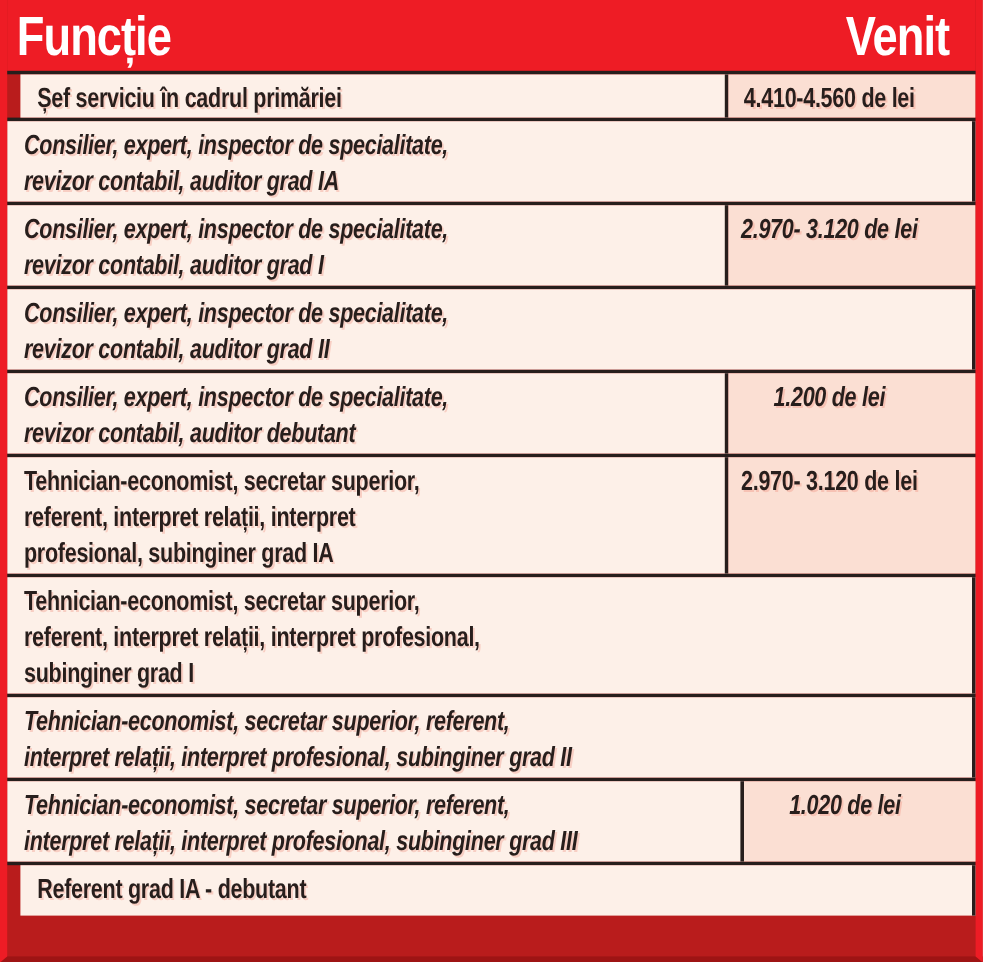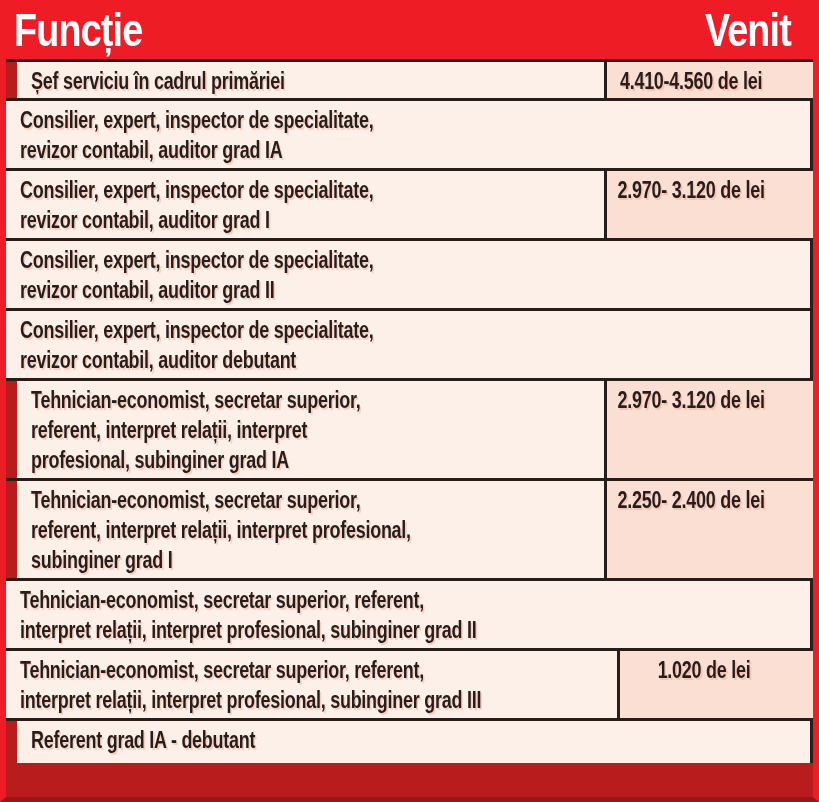--- a/index.html
+++ b/index.html
@@ -27,22 +27,22 @@
     color:#ffffff;font-size:46px;line-height:56px;letter-spacing:-1px;
     white-space:pre;
   }
   .th-fn{transform:scaleX(0.82);transform-origin:0 50%;}
   .th-venit{transform:scaleX(0.82);transform-origin:100% 50%;}
   .row{
     display:flex;box-sizing:border-box;
     border-bottom:3px solid #271e1c;
   }
   .h1{min-height:39px;padding-left:11px;}
-  .h2{min-height:70px;}
-  .h3{min-height:100px;padding-left:11px;}
+  .h2{min-height:70px;font-style:italic;}
+  .h3{min-height:100px;}
   .cell{box-sizing:border-box;padding:4px 6px 2px 14px;}
   .fn{
     flex:1 1 auto;
     background:#fdf0e8;
     border-right:3px solid #271e1c;
   }
   .inc{
     flex:0 0 206px;width:206px;
     background:#fbdfd3;
     padding-left:10px;
@@ -98,41 +98,41 @@
         <div class="txt">Consilier, expert, inspector de specialitate,
 revizor contabil, auditor grad II</div>
       </div>
   </div>
 
   <div class="row h2">
     <div class="cell fn">
         <div class="txt">Consilier, expert, inspector de specialitate,
 revizor contabil, auditor debutant</div>
       </div>
+    <div class="cell inc">
+        <div class="txt">1.200 de lei</div>
+      </div>
   </div>
 
   <div class="row h3">
     <div class="cell fn">
         <div class="txt">Tehnician-economist, secretar superior,
 referent, interpret relații, interpret
 profesional, subinginer grad IA</div>
       </div>
     <div class="cell inc">
         <div class="txt">2.970- 3.120 de lei</div>
       </div>
   </div>
 
   <div class="row h3">
     <div class="cell fn">
         <div class="txt">Tehnician-economist, secretar superior,
 referent, interpret relații, interpret profesional,
 subinginer grad I</div>
-      </div>
-    <div class="cell inc">
-        <div class="txt">2.250- 2.400 de lei</div>
       </div>
   </div>
 
   <div class="row h2">
     <div class="cell fn">
         <div class="txt">Tehnician-economist, secretar superior, referent,
 interpret relații, interpret profesional, subinginer grad II</div>
       </div>
   </div>
 

